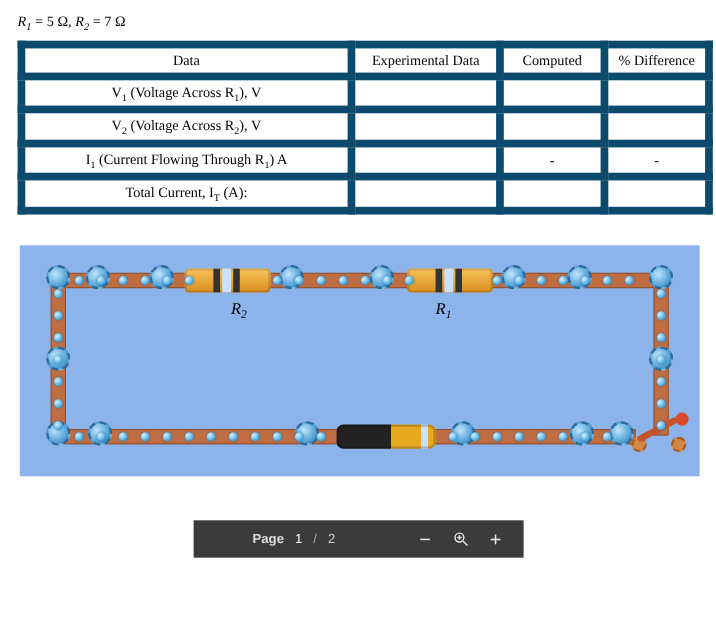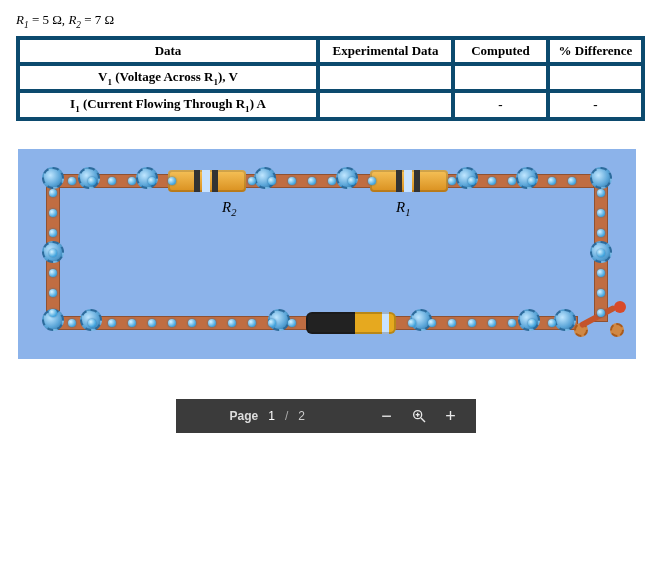--- a/index.html
+++ b/index.html
@@ -16,23 +16,23 @@
   .params .nn { font-style: normal; }
   .params sub { font-size: 0.72em; }
 
   table.data {
     width: 625px;
     border-collapse: collapse;
     margin: 0 0 28px 4px;
     table-layout: fixed;
   }
   table.data th, table.data td {
-    border: 4px solid #0c4a6e;
+    border: 7px solid #0c4a6e;
     padding: 3px 6px;
-    font-weight: bold;
+    font-weight: normal;
     text-align: center;
     font-size: 13px;
     height: 21px;
     white-space: nowrap;
   }
   table.data th { font-family: "Times New Roman", serif; }
   table.data td.rowlabel { font-family: "Times New Roman", serif; }
   table.data sub { font-size: 0.7em; }
   col.c-label { width: 300px; }
   col.c-exp   { width: 135px; }
@@ -172,24 +172,36 @@
     </tr>
   </thead>
   <tbody id="tbody">
       <tr>
         <td class="rowlabel">V<sub>1</sub> (Voltage Across R<sub>1</sub>), V</td>
         <td></td>
         <td></td>
         <td></td>
       </tr>
       <tr>
+        <td class="rowlabel">V<sub>2</sub> (Voltage Across R<sub>2</sub>), V</td>
+        <td></td>
+        <td></td>
+        <td></td>
+      </tr>
+      <tr>
         <td class="rowlabel">I<sub>1</sub> (Current Flowing Through R<sub>1</sub>) A</td>
         <td></td>
         <td>-</td>
         <td>-</td>
+      </tr>
+      <tr>
+        <td class="rowlabel">Total Current, I<sub>T</sub> (A):</td>
+        <td></td>
+        <td></td>
+        <td></td>
       </tr>
     </tbody>
 </table>
 
 <div class="circuit-wrap">
 
   <div class="seg h" style="left:40px; top:25px; width:536px;"></div>
   <div class="seg v" style="left:28px; top:33px; height:140px;"></div>
   <div class="seg v" style="left:576px; top:33px; height:140px;"></div>
   <div class="seg h" style="left:40px; top:167px; width:520px;"></div>
@@ -210,21 +222,21 @@
   <div class="node" style="left:392px; top:160px;"></div>
   <div class="node" style="left:500px; top:160px;"></div>
   <div class="node" style="left:536px; top:160px;"></div>
 
   <div class="resistor" style="left:150px;">
       <div class="gap"></div>
     </div>
   <div class="resistor" style="left:352px;">
       <div class="gap"></div>
     </div>
-  <div class="rlabel" style="left:204px; top:50px;"><span>R</span><sub>2</sub></div>
+  <div class="rlabel" style="left:192px; top:50px;"><span>R</span><sub>2</sub></div>
   <div class="rlabel" style="left:378px; top:50px;"><span>R</span><sub>1</sub></div>
 
   <div class="battery" style="left:288px;"></div>
 
   <div class="switch">
     <div class="base1"></div>
       <div class="base2"></div>
     <div class="lever"></div>
       <div class="knob"></div>
   </div>

